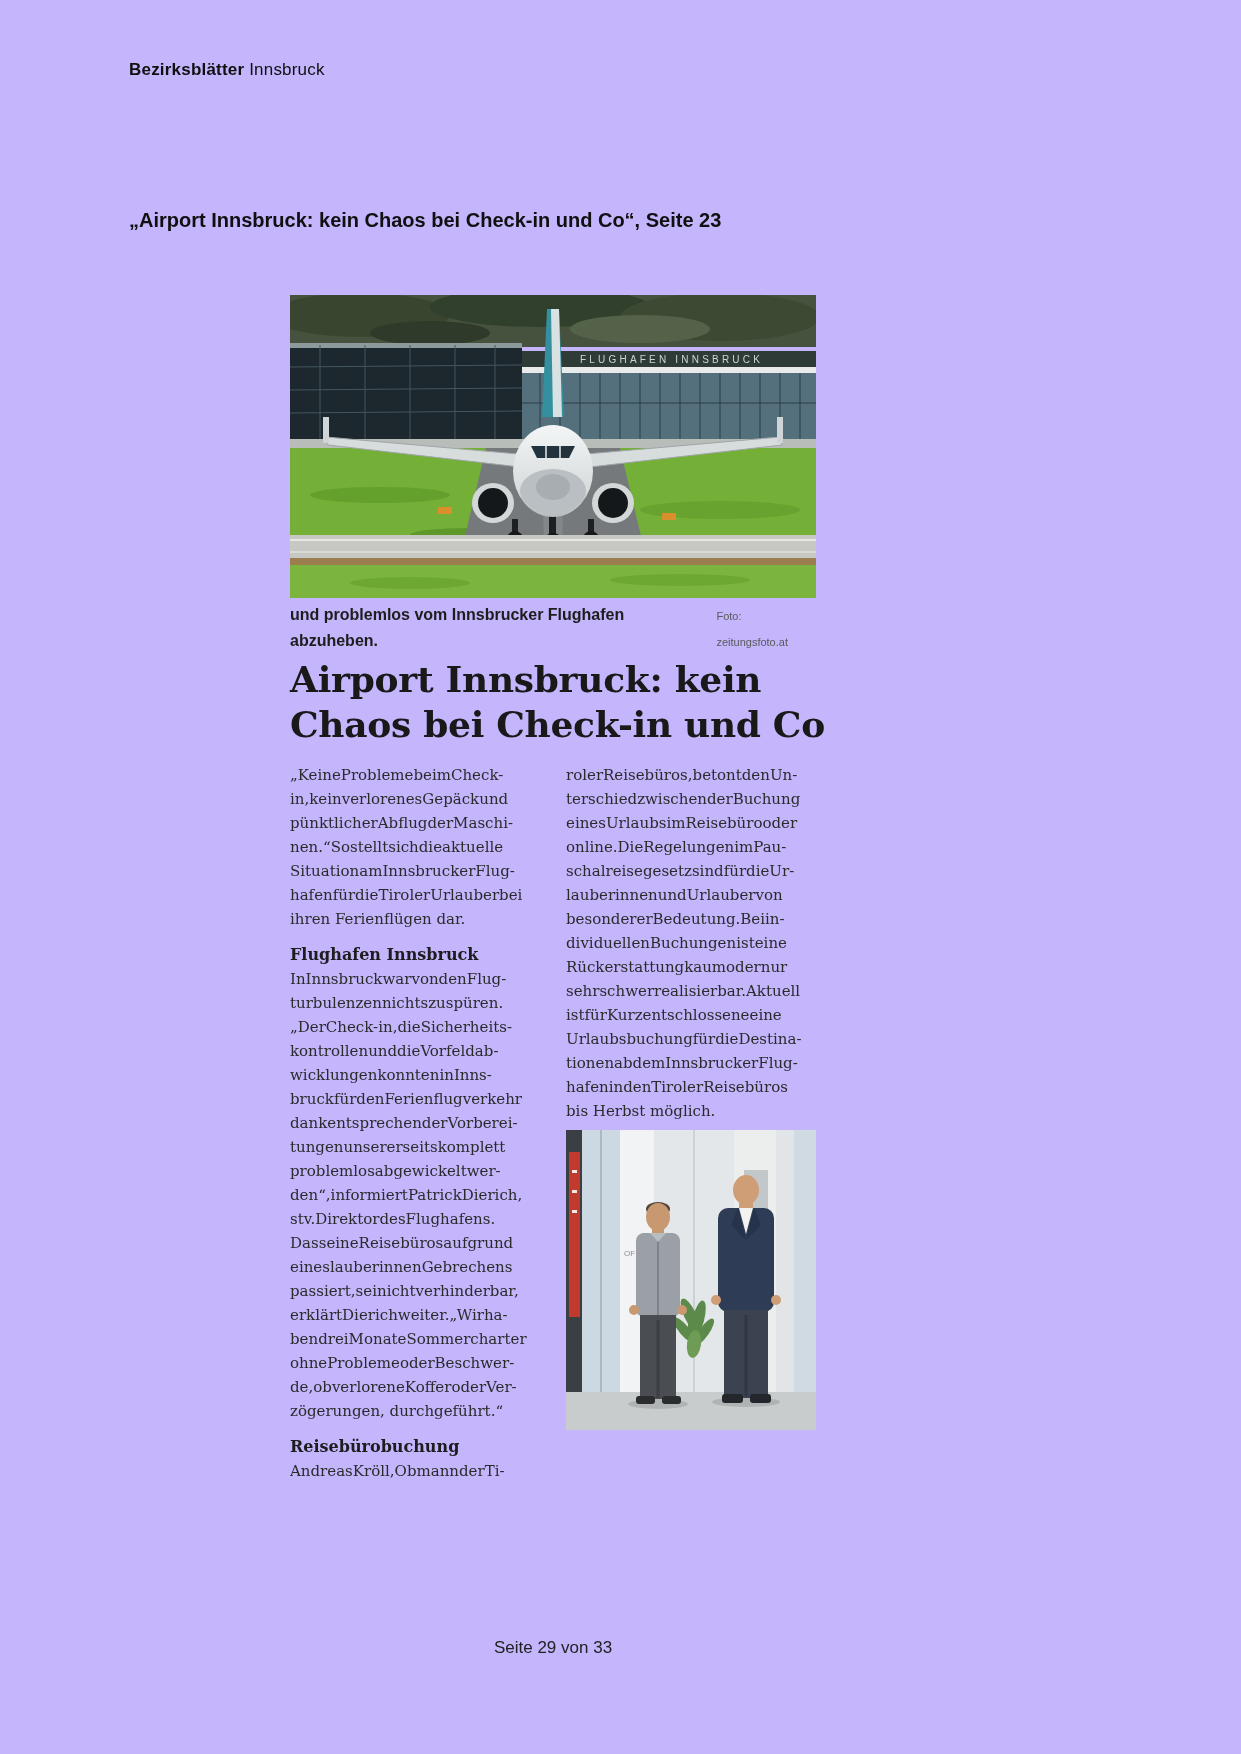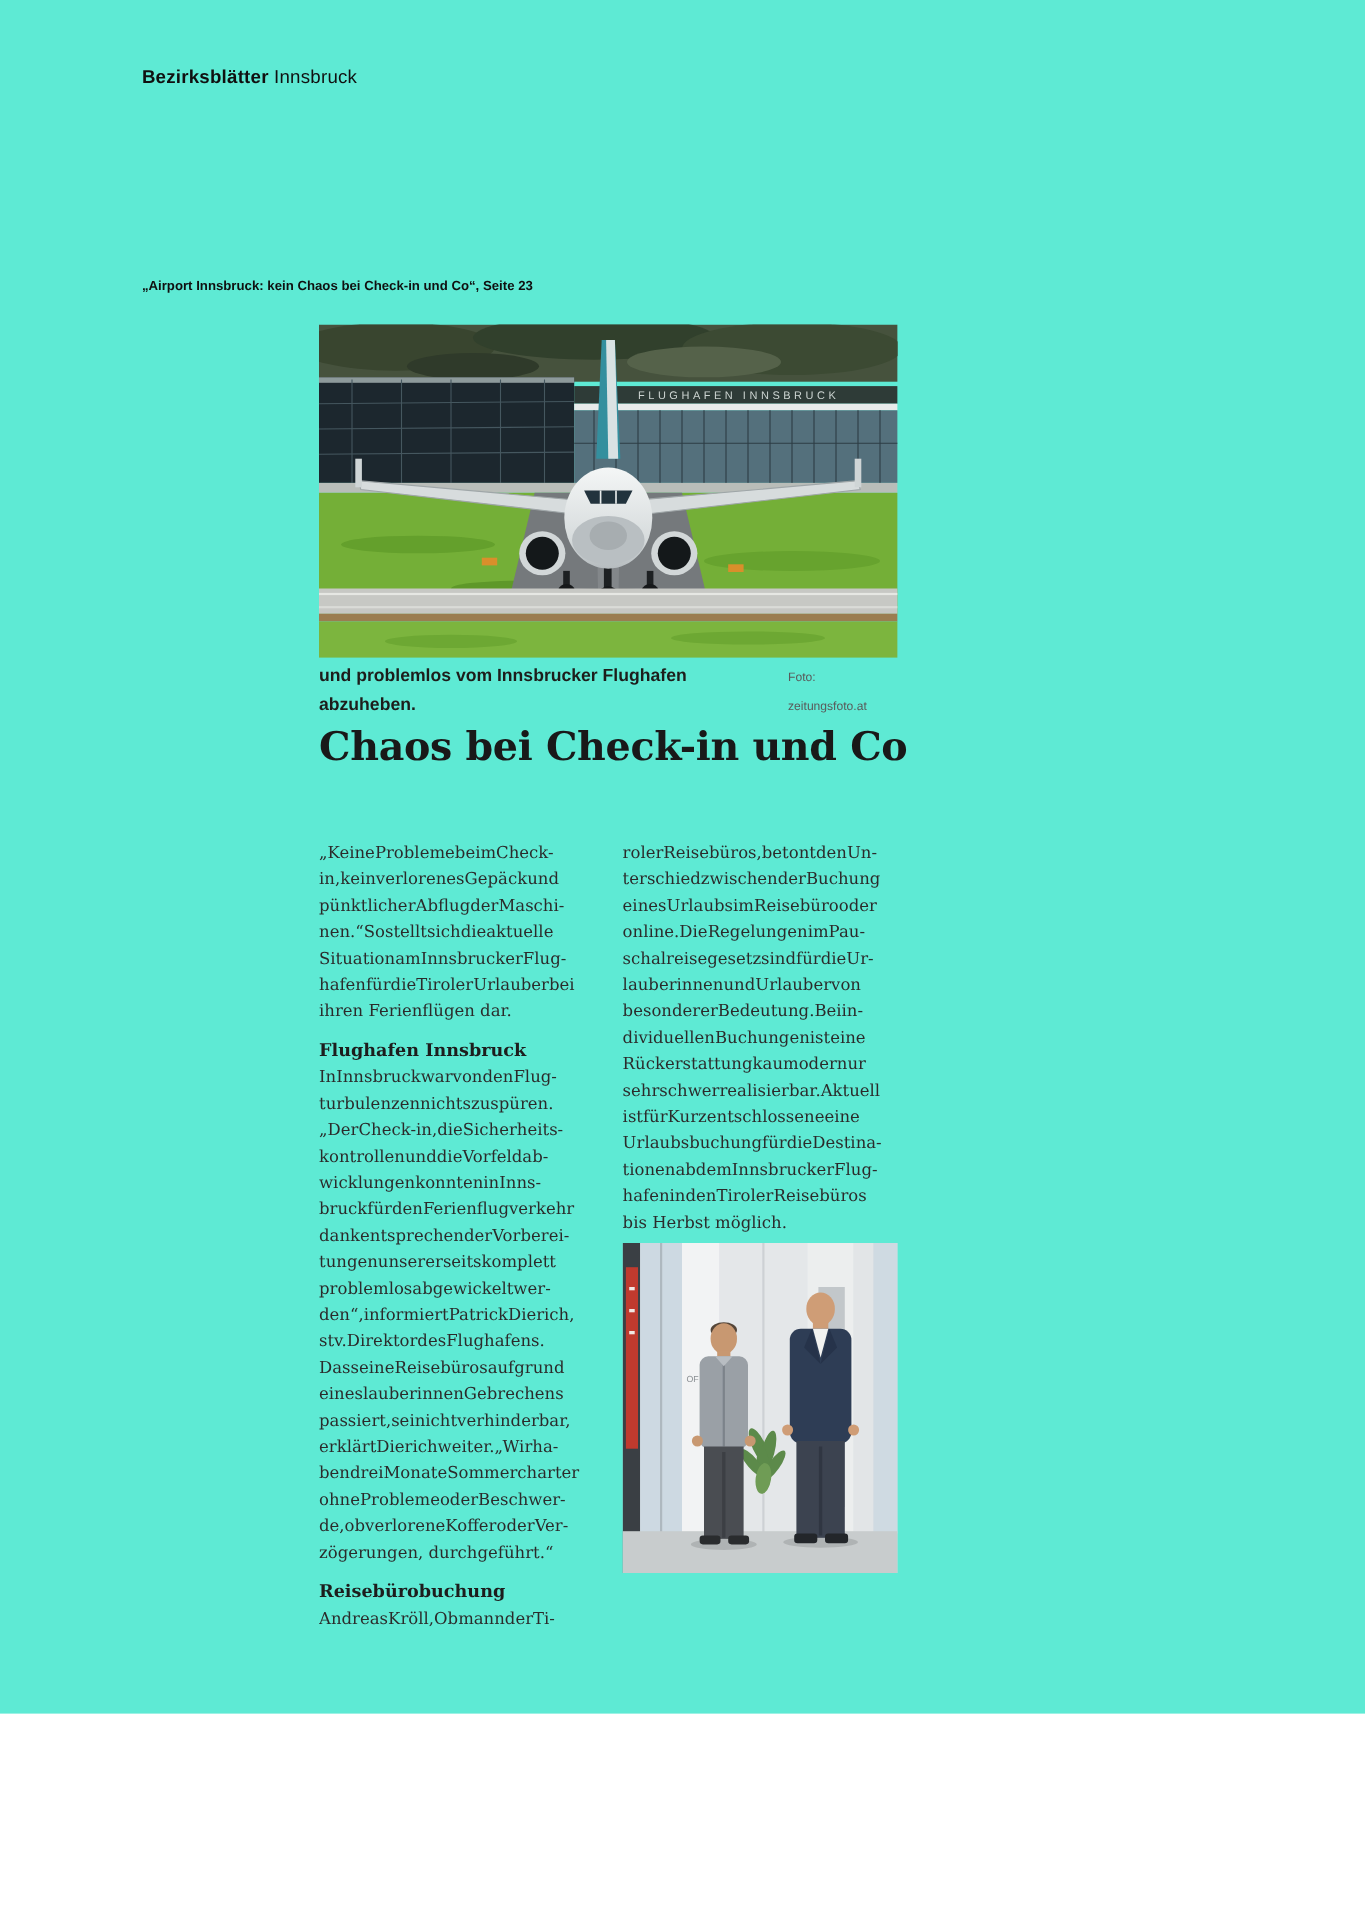--- a/index.html
+++ b/index.html
@@ -1,23 +1,23 @@
 <!DOCTYPE html>
 <html><head>
 <meta charset="utf-8">
 <style>
   html,body{margin:0;padding:0;background:#ffffff;}
-  .page{position:relative;width:1241px;height:1558px;background:#5eead4;overflow:hidden;
+  .page{position:relative;width:1241px;height:1754px;background:#c4b5fd;overflow:hidden;
         font-family:"Liberation Sans",sans-serif;color:#1a1a1a;}
   .abs{position:absolute;}
 
   .masthead{left:129px;top:60px;font-size:17px;letter-spacing:.2px;color:#101010;}
   .masthead .b{font-weight:bold;}
 
-  .doc-title{left:129px;top:209px;font-size:12px;font-weight:bold;color:#101010;margin-top:44px;}
+  .doc-title{left:129px;top:209px;font-size:20px;font-weight:bold;color:#101010;}
 
   .photo1{left:290px;top:295px;width:526px;height:303px;}
   .photo2{left:566px;top:1130px;width:250px;height:300px;}
   .photo1 svg,.photo2 svg{display:block;width:100%;height:100%;}
 
   .cap1{left:290px;top:602px;width:526px;font-family:"Liberation Sans",sans-serif;
         font-weight:bold;font-size:16px;line-height:26px;color:#1d1d1b;}
   .cap-row{display:flex;justify-content:flex-end;align-items:baseline;}
   .credit{font-weight:normal;font-size:11px;color:#5a5a5a;}
 
@@ -157,20 +157,21 @@
   </div>
 
   <div class="abs cap1">
     <div class="cap-row">
       <span>und problemlos vom Innsbrucker Flughafen abzuheben.</span>
       <span class="credit">Foto: zeitungsfoto.at</span>
     </div>
   </div>
 
   <div class="abs headline">
+    <div>Airport Innsbruck: kein</div>
     <div>Chaos bei Check-in und Co</div>
   </div>
 
   <div class="abs col col-left" id="col-left">
       <div class="tl just">
         <span>„Keine</span>
         <span>Probleme</span>
         <span>beim</span>
         <span>Check-</span>
       </div>

